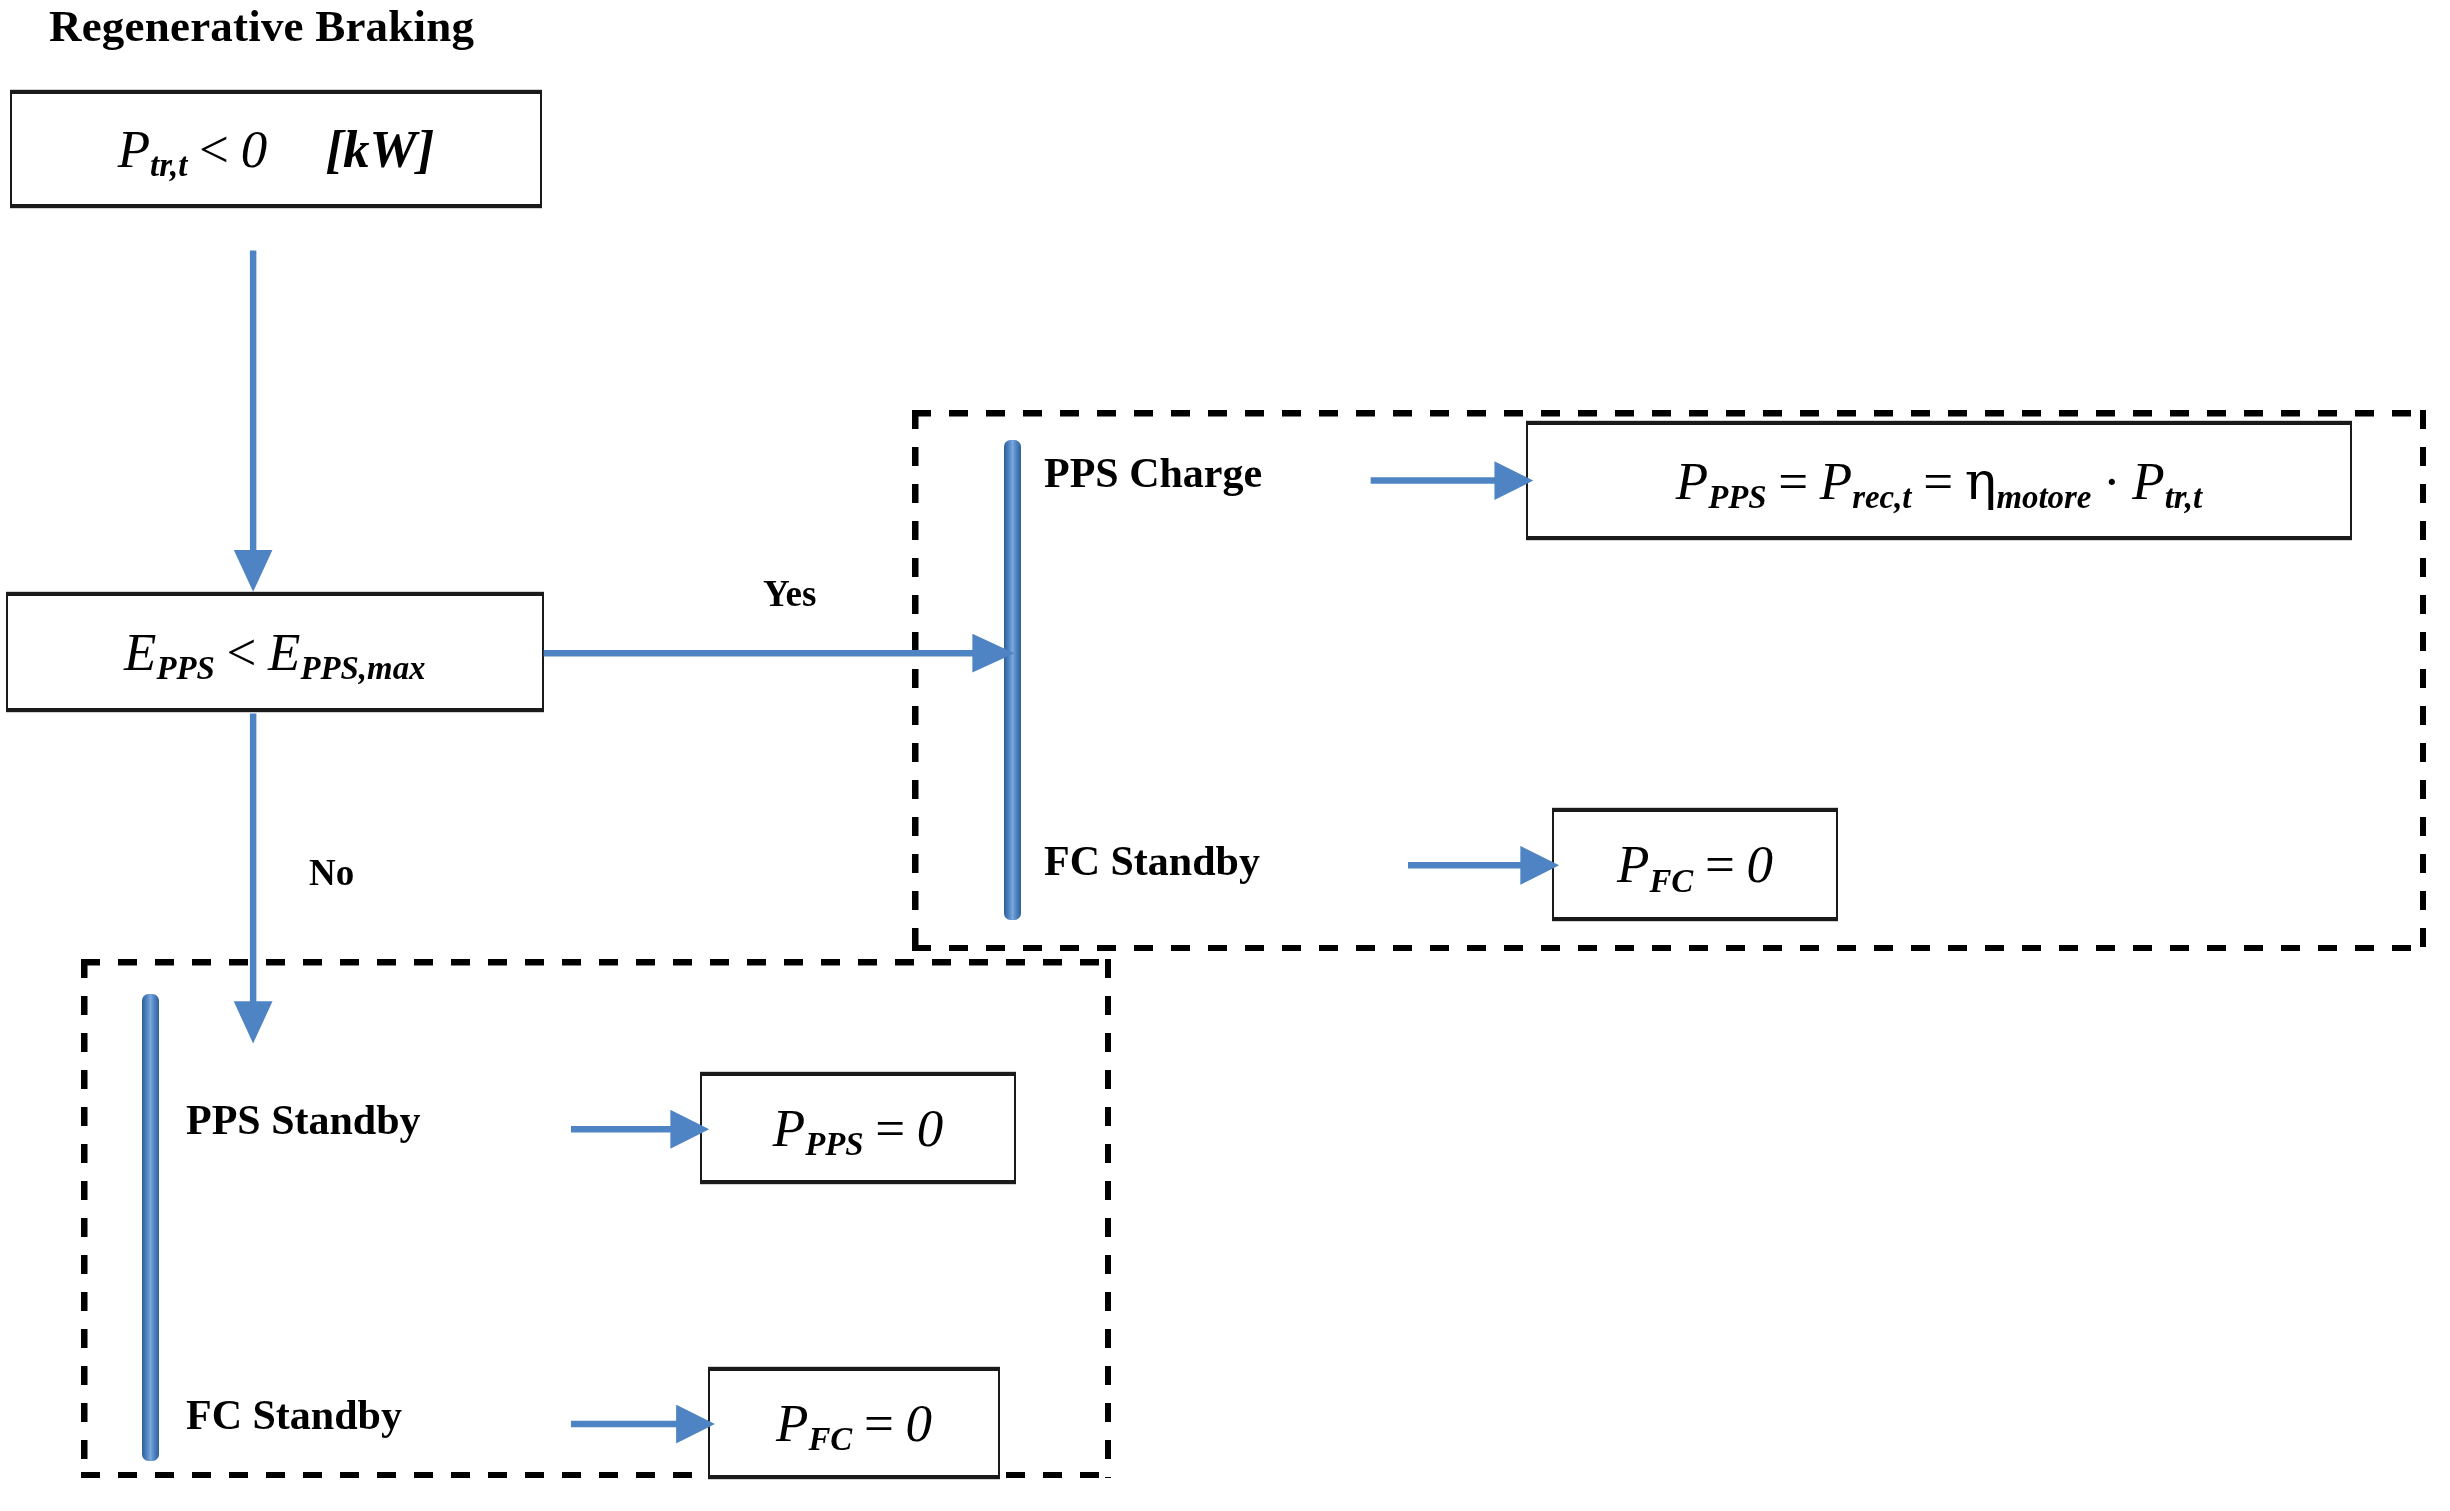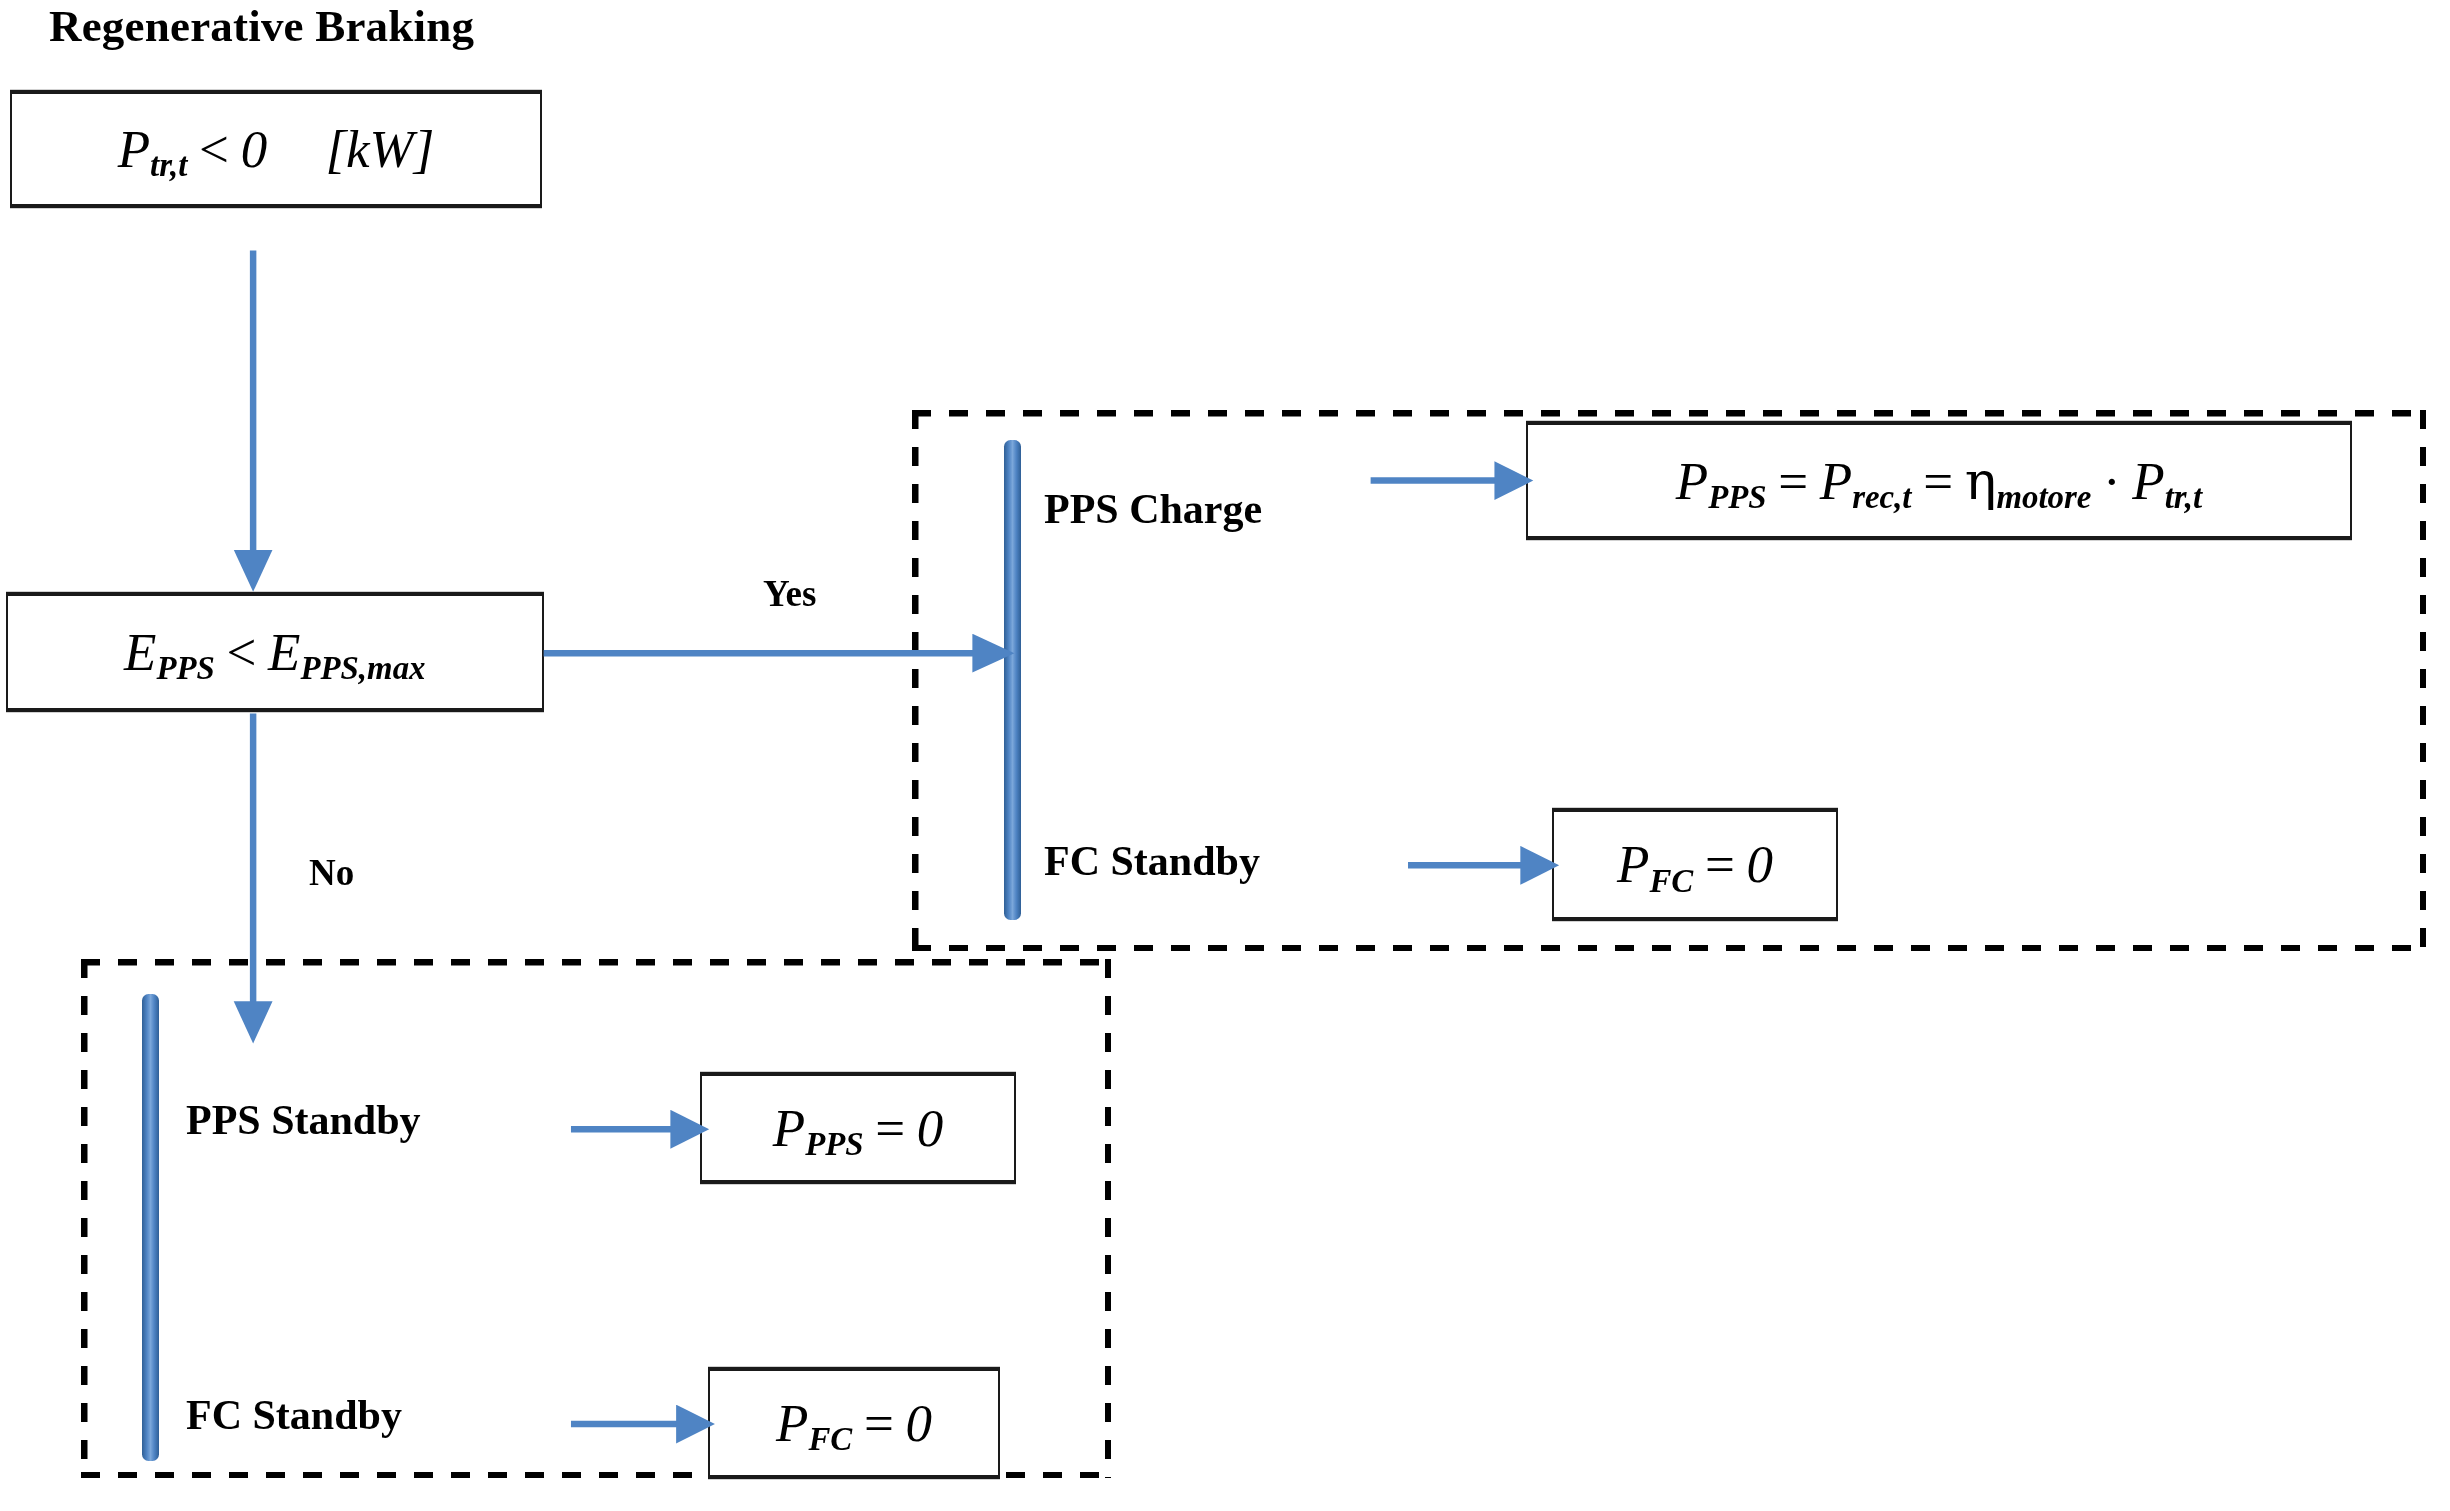--- a/index.html
+++ b/index.html
@@ -31,21 +31,21 @@
   }
   .eq .up{font-style:italic;}
   .eq sub{
     font-size:.62em;font-style:italic;
     vertical-align:baseline;position:relative;top:.30em;
     letter-spacing:0;
     font-weight:bold;
   }
   .eq .op{font-style:normal;padding:0 .22em;}
   .eq .num{font-style:italic;}
-  .eq .unit{font-style:italic;}
+  .eq .unit{font-style:italic;font-weight:bold;}
   .eq .sp{display:inline-block;width:.55em;}
   .eq .eta{font-style:normal;font-family:"DejaVu Serif",serif;}
 
   
   .dashbox{
     border:0;
     background:
       repeating-linear-gradient(to right,#000 0 18.7px,transparent 18.7px 37px) top left/100% 6.5px no-repeat,
       repeating-linear-gradient(to right,#000 0 18.7px,transparent 18.7px 37px) bottom left/100% 6.5px no-repeat,
       repeating-linear-gradient(to bottom,#000 0 18.7px,transparent 18.7px 37px) top left/6.5px 100% no-repeat,
@@ -101,21 +101,21 @@
     </div>
   </div>
 
   <div class="abs branch-label" style="left:735px;top:575px;margin-left:28px;">Yes</div>
   <div class="abs branch-label" style="left:309px;top:854px;">No</div>
 
   <div class="abs dashbox" style="left:912px;top:410px;width:1514px;height:541px;"></div>
 
   <div class="abs groupbar" style="left:1004px;top:440px;width:17.3px;height:480px;"></div>
 
-  <div class="abs state-label" style="left:1044px;top:452px;margin-top:36px;">PPS Charge</div>
+  <div class="abs state-label" style="left:1044px;top:452px;">PPS Charge</div>
 
   <div class="abs eqbox" style="left:1526px;top:423px;width:826px;height:115px;">
     <div class="eq">
       <span class="up">P</span>
         <sub>PPS</sub>
         <span class="op">=</span>
         <span class="up">P</span>
         <sub>rec,t</sub>
         <span class="op">=</span>
         <span class="eta">η</span>

